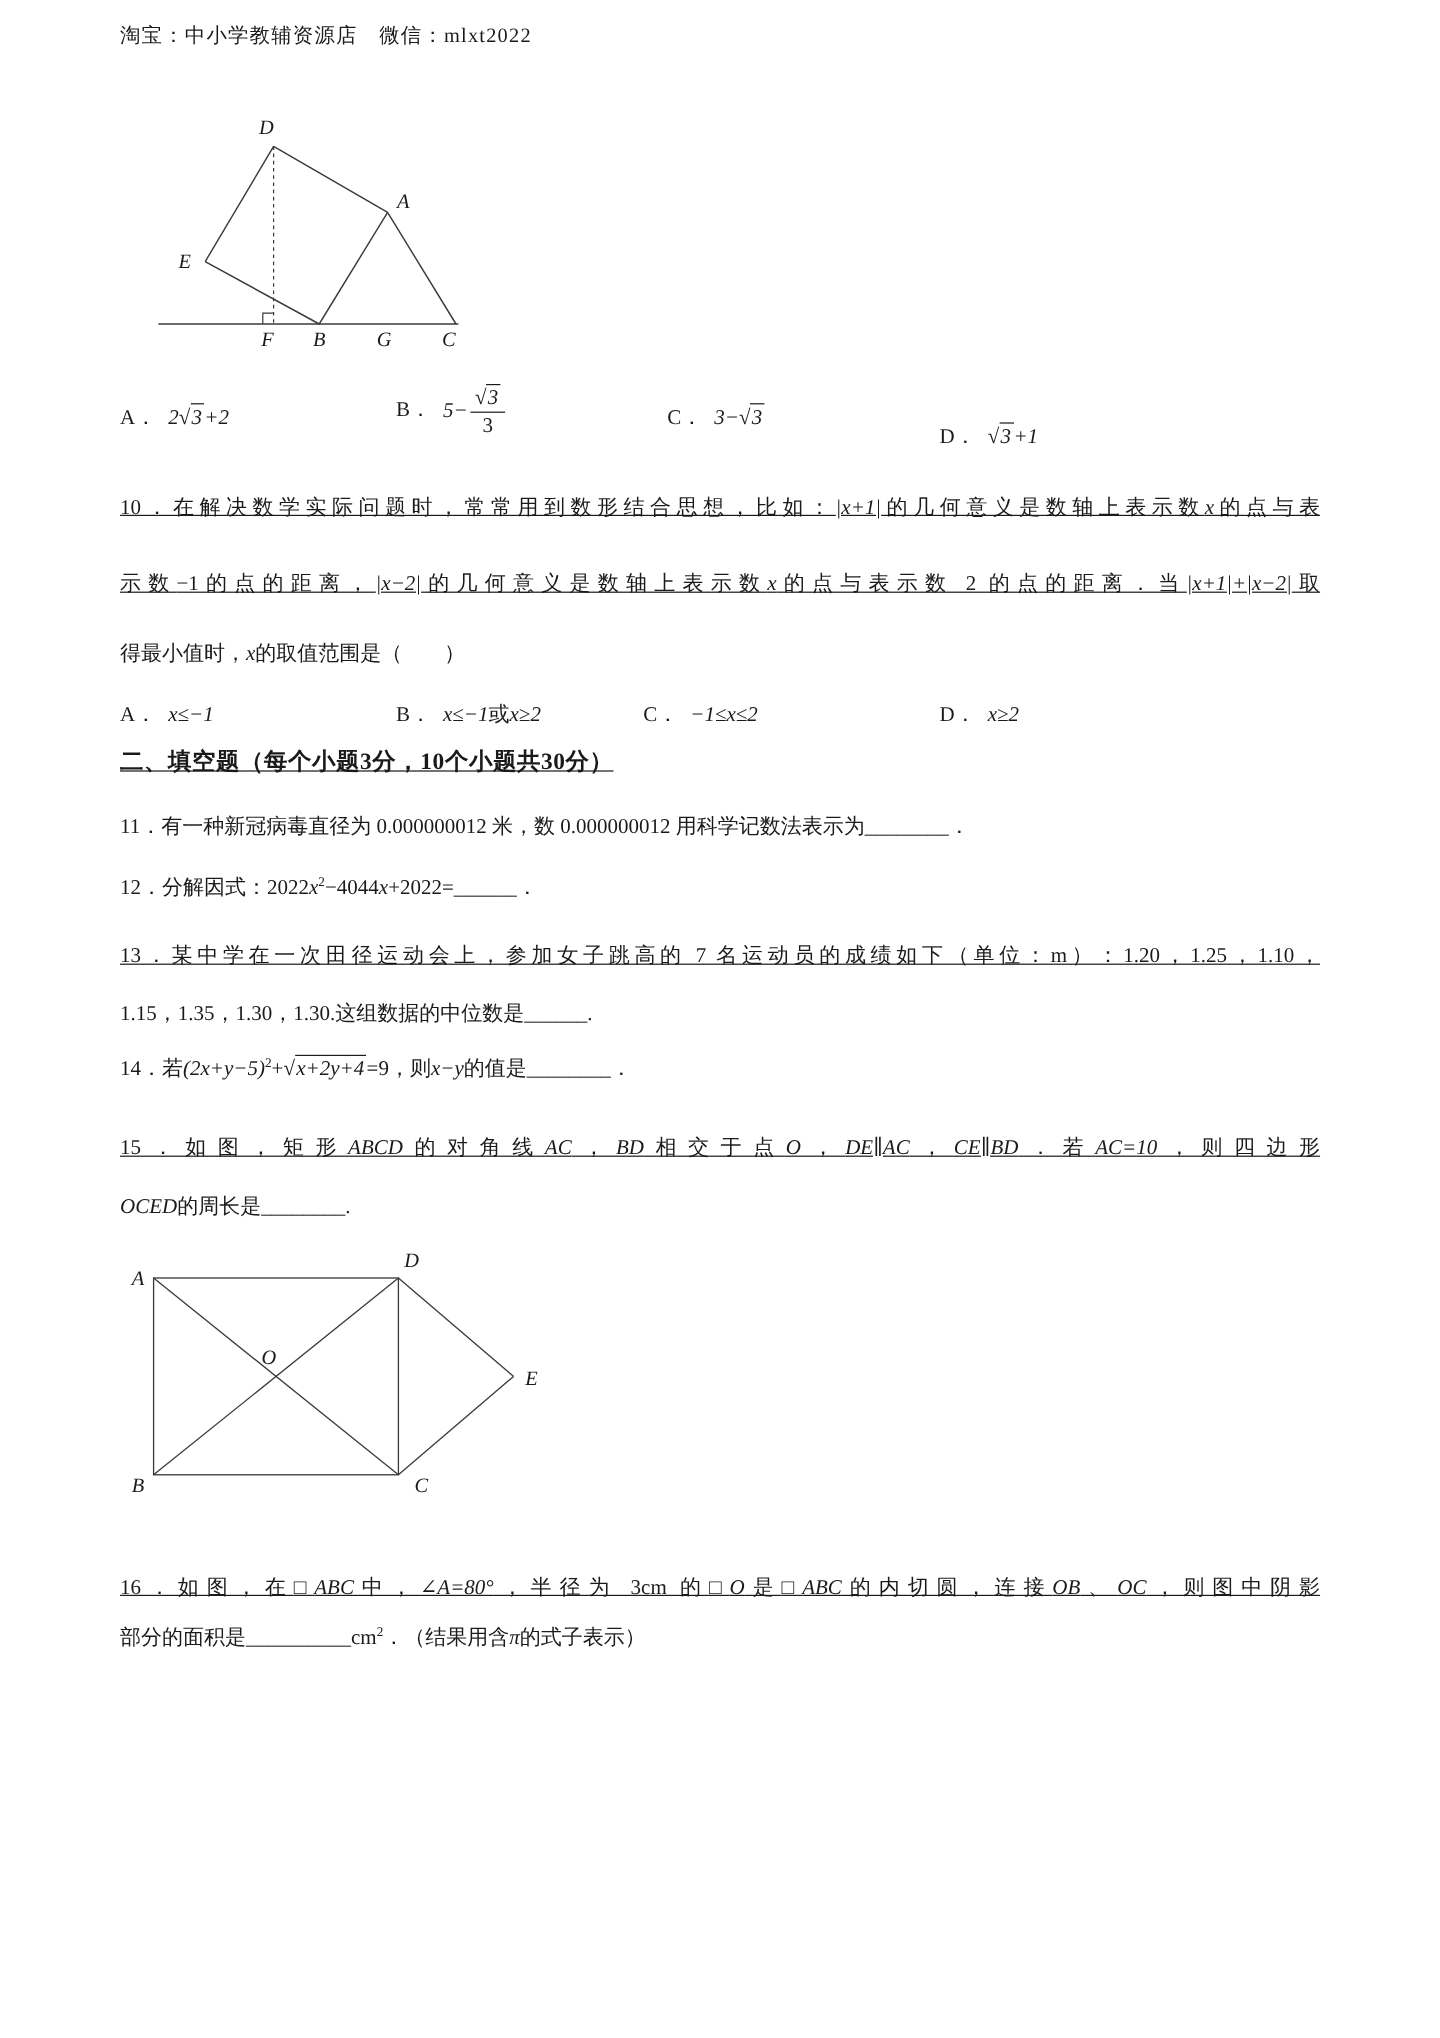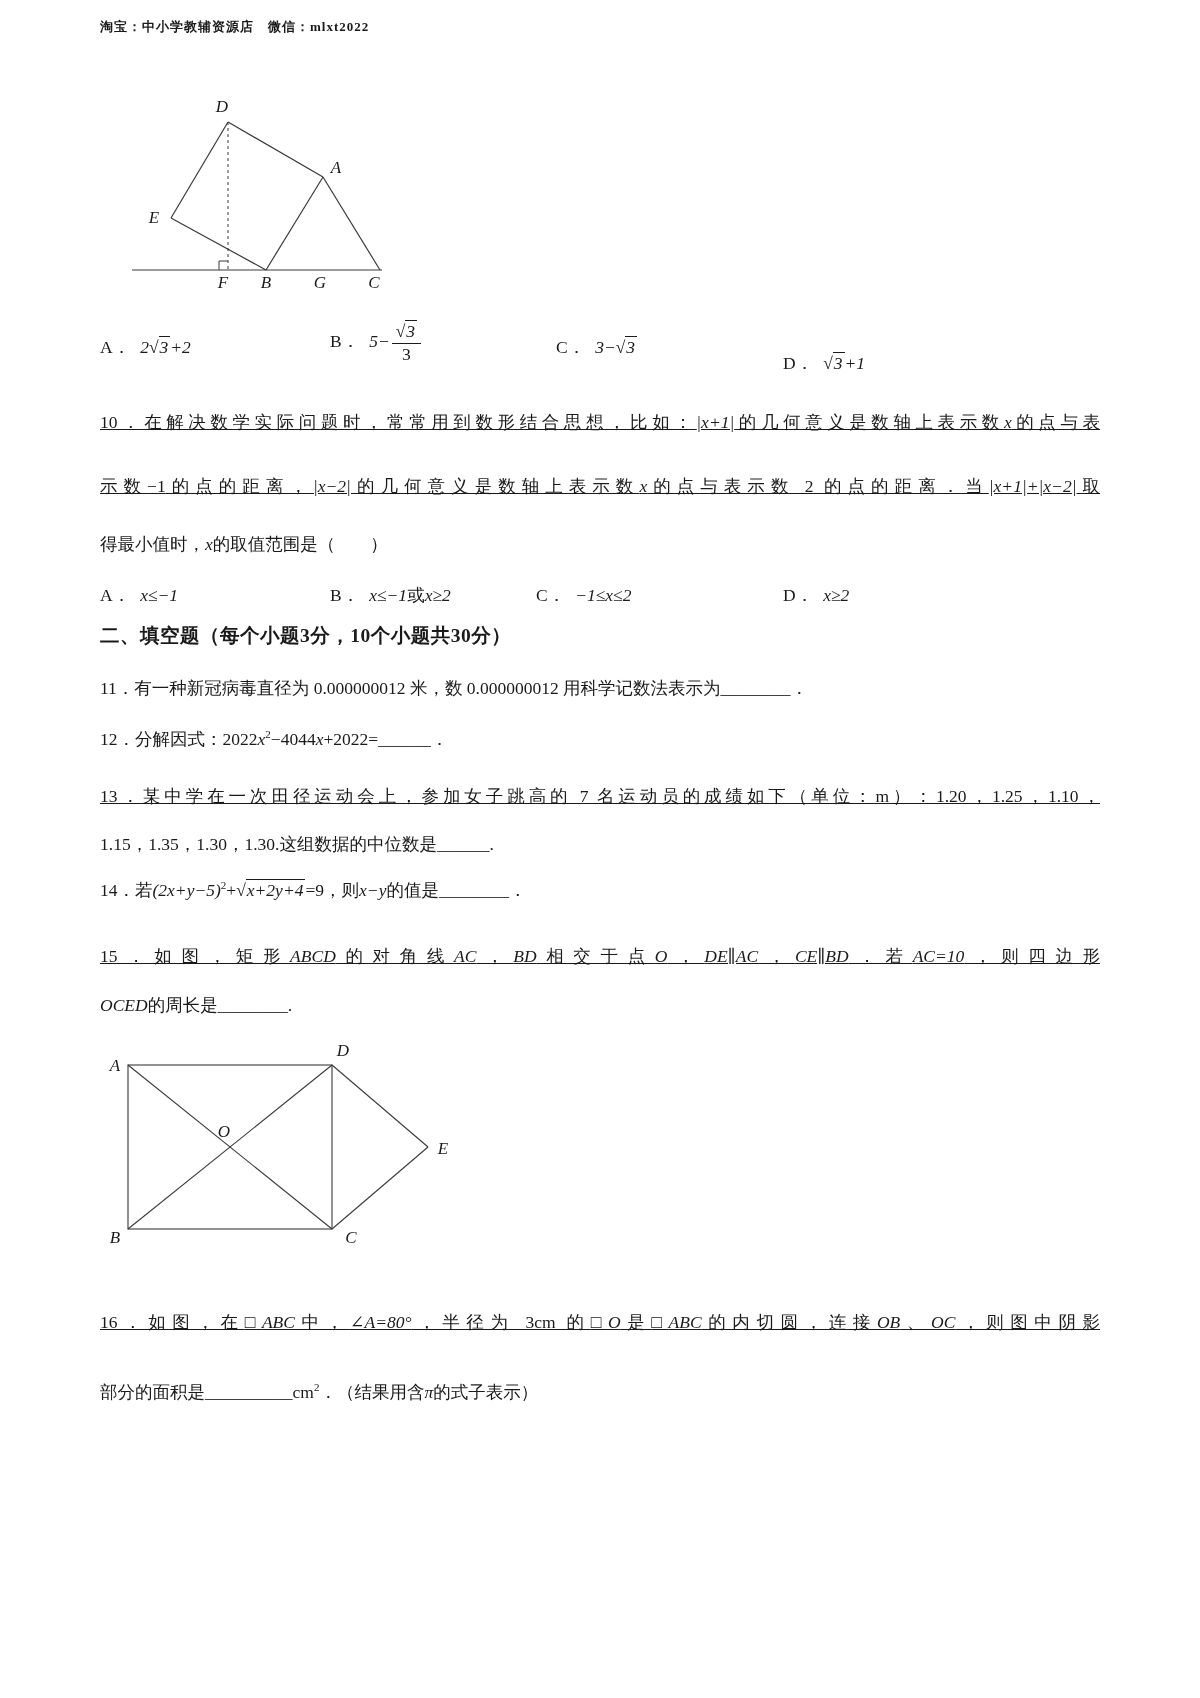--- a/index.html
+++ b/index.html
@@ -6,22 +6,22 @@
   body{
     position:relative;
     width:1200px;height:1698px;
     font-family:"Liberation Serif","DejaVu Serif",serif;
     color:#1a1a1a;
     overflow:hidden;
   }
   .abs{position:absolute;}
   .line{font-size:17.5px;white-space:nowrap;line-height:1.45;}
   .just{width:1000px;white-space:normal;text-align:justify;text-align-last:justify;text-decoration:underline;}
-  .hdr{font-size:13px;font-weight:bold;letter-spacing:1px;}
-  .sect{font-size:19.5px;font-weight:bold;letter-spacing:0.5px;}
+  .hdr{font-size:17px;font-weight:normal;letter-spacing:1px;}
+  .sect{font-size:19.5px;font-weight:bold;letter-spacing:0.5px;text-decoration:underline;}
   .m{font-style:italic;font-family:"Liberation Serif","DejaVu Serif",serif;}
   sup.s{font-size:11px;line-height:0;}
   .rbar{border-top:1.2px solid #1a1a1a;padding:0 2px 0 1px;}
   .frac{display:inline-block;vertical-align:middle;text-align:center;line-height:1.1;margin:0 2px;}
   .fnum{display:block;border-bottom:1.2px solid #1a1a1a;padding:0 4px 2px 4px;}
   .fden{display:block;padding-top:1px;}
   .opt-label{margin-right:10px;}
   svg{overflow:visible;}
   svg text{font-family:"Liberation Serif","DejaVu Serif",serif;}
 </style>
@@ -130,15 +130,15 @@
     <text x="129" y="97">O</text>
     <text x="348" y="114">E</text>
     <text x="20" y="203">B</text>
     <text x="256" y="203">C</text>
   </g>
 </svg>
 
 <div class="abs line just" style="left:100px;top:1310px;">
   <span>16．如图，在</span><span>□</span><span class="m">ABC</span><span>中，</span><span class="m">∠A=80°</span><span>，半径为 3cm 的</span><span>□</span><span class="m">O</span><span>是</span><span>□</span><span class="m">ABC</span><span>的内切圆，连接</span><span class="m">OB</span><span>、</span><span class="m">OC</span><span>，则图中阴影</span>
 </div>
-<div class="abs line" style="left:100px;top:1352px;margin-top:28px;">
+<div class="abs line" style="left:100px;top:1352px;">
   <span>部分的面积是</span><span>__________</span><span>cm</span><sup class="s">2</sup><span>．（结果用含</span><span class="m">π</span><span>的式子表示）</span>
 </div>
 
 </body></html>

